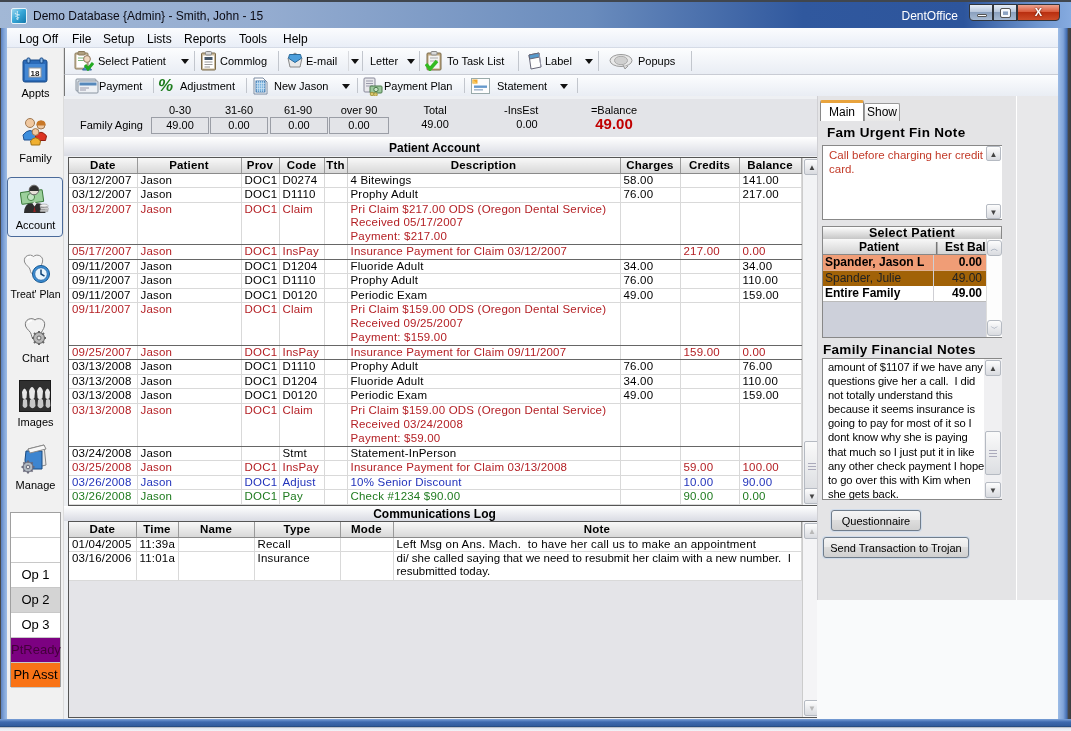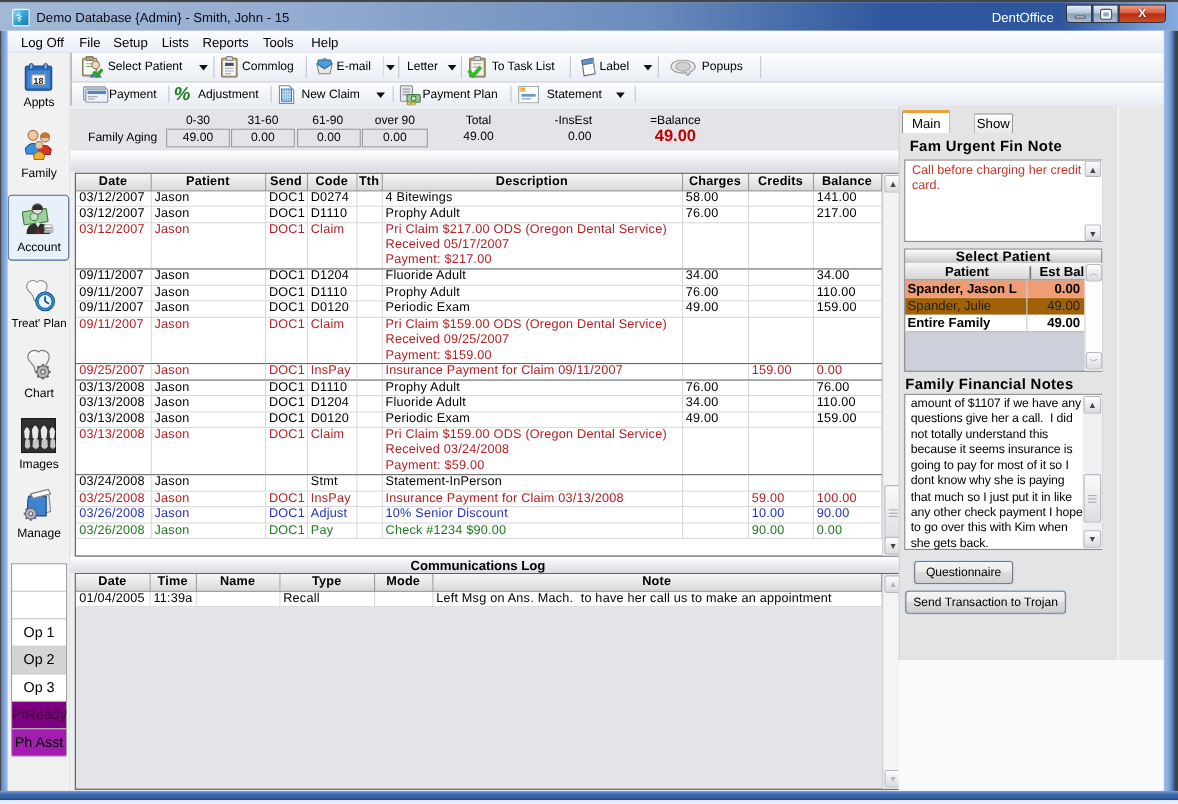--- a/index.html
+++ b/index.html
@@ -63,21 +63,21 @@
 
 .sb { position:absolute; width:18px; background:#f2f3f5; border-left:1px solid #ccc; }
 .sbbtn { position:absolute; left:1px; width:16px; height:16px; background:linear-gradient(#fdfdfd,#d9dbe0); border:1px solid #b5bac2; border-radius:2px; color:#444; font-size:8px; text-align:center; line-height:15px; }
 .sbthumb { position:absolute; left:1px; width:16px; background:linear-gradient(#fafafa,#dcdee2); border:1px solid #b5bac2; border-radius:2px; }
 
 #rightstrip { left:1016px; top:96px; width:42px; height:504px; background:#e8e8ea; border-left:1px solid #fff; }
 #rpanel { left:817px; top:96px; width:199px; height:504px; background:#e4e4e6; border-left:1px solid #d0d0d4; }
 #rpanelwhite { left:817px; top:600px; width:241px; height:121px; background:#f9fafb; }
 .tab { position:absolute; font-size:12px; text-align:center; }
 #tabmain { left:2px; top:4px; width:44px; height:21px; background:#fff; border:1px solid #888; border-bottom:none; border-top:3px solid #e8a33d; border-radius:2px 2px 0 0; line-height:18px; }
-#tabshow { left:46px; top:7px; width:36px; height:18px; background:linear-gradient(#fff,#e8e8e8); border:1px solid #999; border-bottom:none; border-radius:2px 2px 0 0; line-height:17px;margin-left:21px; }
+#tabshow { left:46px; top:7px; width:36px; height:18px; background:linear-gradient(#fff,#e8e8e8); border:1px solid #999; border-bottom:none; border-radius:2px 2px 0 0; line-height:17px; }
 .whitebox { position:absolute; left:4px; background:#fff; border:1px solid #888; }
 .rphdr { position:absolute; font-weight:bold; font-size:13.5px; letter-spacing:0.3px; }
 button.vista { position:absolute; font-family:"Liberation Sans",sans-serif; font-size:11px; background:linear-gradient(#f5f5f5 0%,#ebebeb 45%,#dddddd 50%,#d0d0d0 100%); border:1px solid #707d8c; border-radius:3px; box-shadow:0 0 0 1px #cfdbea; }
 </style>
 </head>
 <body>
 
 <div id="titlebar" class="abs">
   <div id="appicon"></div>
   <span class="ttext">Demo Database {Admin} - Smith, John - 15</span>
@@ -179,21 +179,21 @@
   <span class="tbtxt" style="left:34px">Payment</span>
   <div class="tsep" style="left:88px"></div>
   <span class="tbtxt" style="left:93px;font-size:17px;font-weight:bold;color:#1e7d1e;font-style:italic">%</span>
   <span class="tbtxt" style="left:115px">Adjustment</span>
   <div class="tsep" style="left:181px"></div>
   <svg class="abs" style="left:188px;top:2px" width="15" height="18" viewBox="0 0 15 18">
     <path d="M1 1 H10 L14 5 V17 H1 Z" fill="#fff" stroke="#7a8aa0"></path>
     <rect x="3" y="4" width="9" height="11" fill="#7ab4e0" stroke="#4477aa"></rect>
     <path d="M4.5 4 v11 M6.5 4 v11 M8.5 4 v11 M10.5 4 v11 M3 6.5 h9 M3 9 h9 M3 11.5 h9" stroke="#cfe4f4" stroke-width="0.7"></path>
   </svg>
-  <span class="tbtxt" style="left:209px">New Claim</span>
+  <span class="tbtxt" style="left:209px">New Jason</span>
   <div class="arrow-down" style="left:277px"></div>
   <div class="tsep" style="left:292px"></div>
   <svg class="abs" style="left:298px;top:2px" width="20" height="19" viewBox="0 0 20 19">
     <rect x="1" y="1" width="11" height="14" rx="1" fill="#e8e8ec" stroke="#889"></rect>
     <line x1="3" y1="4" x2="10" y2="4" stroke="#99a"></line>
       <line x1="3" y1="6.5" x2="10" y2="6.5" stroke="#99a"></line>
       <line x1="3" y1="9" x2="10" y2="9" stroke="#99a"></line>
     <rect x="7" y="9" width="12" height="7" rx="1" fill="#9cc89c" stroke="#4a7a4a"></rect>
     <circle cx="13" cy="12.5" r="2.2" fill="#c8e4c8" stroke="#4a7a4a"></circle>
     <circle cx="9" cy="17" r="1.8" fill="#d8c870" stroke="#a89840"></circle>
@@ -312,21 +312,21 @@
     </g>
   </svg>
   <div class="modlabel" style="top:431px">Manage</div>
   <div id="oplist">
     <div class="oprow" style="top:0"></div>
     <div class="oprow" style="top:25px"></div>
     <div class="oprow" style="top:50px">Op 1</div>
     <div class="oprow" style="top:75px;background:#d4d4d4">Op 2</div>
     <div class="oprow" style="top:100px">Op 3</div>
     <div class="oprow" style="top:125px;background:#7c0181;color:#43003a">PtReady</div>
-    <div class="oprow" style="top:150px;background:#a21caf">Ph Asst</div>
+    <div class="oprow" style="top:150px;background:#f97316">Ph Asst</div>
   </div>
 </div>
 
 <div id="mainarea" class="abs">
   <div class="abs" style="left:0;top:3px;width:756px;height:38px;background:#e3e4e8"></div>
   <div class="abs" style="left:0;top:41px;width:756px;height:19px;background:linear-gradient(#ffffff,#d9dbe3)"></div>
   <div class="abs" style="left:0;top:410px;width:756px;height:15px;background:linear-gradient(#ffffff,#d9dbe3)"></div>
   <span class="agelabel" style="left:16px;top:23px">Family Aging</span>
   <span class="agelabel" style="left:96px;top:8px;width:40px;text-align:center">0-30</span>
   <span class="agelabel" style="left:155px;top:8px;width:40px;text-align:center">31-60</span>
@@ -335,38 +335,39 @@
   <span class="agelabel" style="left:351px;top:8px;width:40px;text-align:center">Total</span>
   <span class="agelabel" style="left:440px;top:8px;width:46px;text-align:left">-InsEst</span>
   <span class="agelabel" style="left:520px;top:8px;width:60px;text-align:center">=Balance</span>
   <div class="agebox" style="left:87px">49.00</div>
   <div class="agebox" style="left:146px;width:58px">0.00</div>
   <div class="agebox" style="left:206px">0.00</div>
   <div class="agebox" style="left:265px;width:60px">0.00</div>
   <span class="agelabel" style="left:351px;top:22px;width:40px;text-align:center">49.00</span>
   <span class="agelabel" style="left:440px;top:22px;width:46px;text-align:center">0.00</span>
   <span class="agelabel" style="left:518px;top:19px;width:64px;text-align:center;font-size:15px;font-weight:bold;color:#c00000">49.00</span>
+  <div class="sectitle" style="left:4px;top:45px">Patient Account</div>
   <div class="grid" style="left:4px;top:61px;width:752px;height:349px">
     <table class="g" style="width:732px">
       <colgroup>
           <col style="width:68px">
           <col style="width:104px">
           <col style="width:38px">
           <col style="width:45px">
           <col style="width:23px">
           <col style="width:273px">
           <col style="width:60px">
           <col style="width:59px">
           <col style="width:62px">
         </colgroup>
       <tbody>
           <tr class="hdr" style="height:15px">
             <td>Date</td>
             <td>Patient</td>
-            <td>Send</td>
+            <td>Prov</td>
             <td>Code</td>
             <td>Tth</td>
             <td>Description</td>
             <td>Charges</td>
             <td>Credits</td>
             <td>Balance</td>
           </tr>
       <tr style="height:14.5px">
             <td>03/12/2007</td>
             <td>Jason</td>
@@ -392,20 +393,31 @@
       <tr style="height:42.7px" class="red dk">
             <td>03/12/2007</td>
             <td>Jason</td>
             <td>DOC1</td>
             <td>Claim</td>
             <td></td>
             <td class="ml">Pri Claim $217.00 ODS (Oregon Dental Service)<br>Received 05/17/2007<br>Payment: $217.00</td>
             <td></td>
             <td></td>
             <td></td>
+          </tr>
+      <tr style="height:14.5px" class="red dk">
+            <td>05/17/2007</td>
+            <td>Jason</td>
+            <td>DOC1</td>
+            <td>InsPay</td>
+            <td></td>
+            <td>Insurance Payment for Claim 03/12/2007</td>
+            <td></td>
+            <td class="r">217.00</td>
+            <td class="r">0.00</td>
           </tr>
       <tr style="height:14.5px">
             <td>09/11/2007</td>
             <td>Jason</td>
             <td>DOC1</td>
             <td>D1204</td>
             <td></td>
             <td>Fluoride Adult</td>
             <td class="r">34.00</td>
             <td></td>
@@ -576,20 +588,28 @@
             <td>Note</td>
           </tr>
       <tr style="height:14.5px">
             <td>01/04/2005</td>
             <td>11:39a</td>
             <td></td>
             <td>Recall</td>
             <td></td>
             <td>Left Msg on Ans. Mach.&nbsp; to have her call us to make an appointment</td>
           </tr>
+      <tr style="height:29px">
+            <td>03/16/2006</td>
+            <td>11:01a</td>
+            <td></td>
+            <td>Insurance</td>
+            <td></td>
+            <td style="letter-spacing:0">di/ she called saying that we need to resubmit her claim with a new number.&nbsp; I<br>resubmitted today.</td>
+          </tr>
     </tbody>
       </table>
     <div class="sb" style="left:733px;top:0;height:195px;background:#f4f4f6">
       <div class="sbbtn" style="top:1px;color:#b8b8b8">▲</div>
       <div class="sbbtn" style="bottom:1px;color:#b8b8b8">▼</div>
     </div>
   </div>
 </div>
 
 <div id="rightstrip" class="abs"></div>

